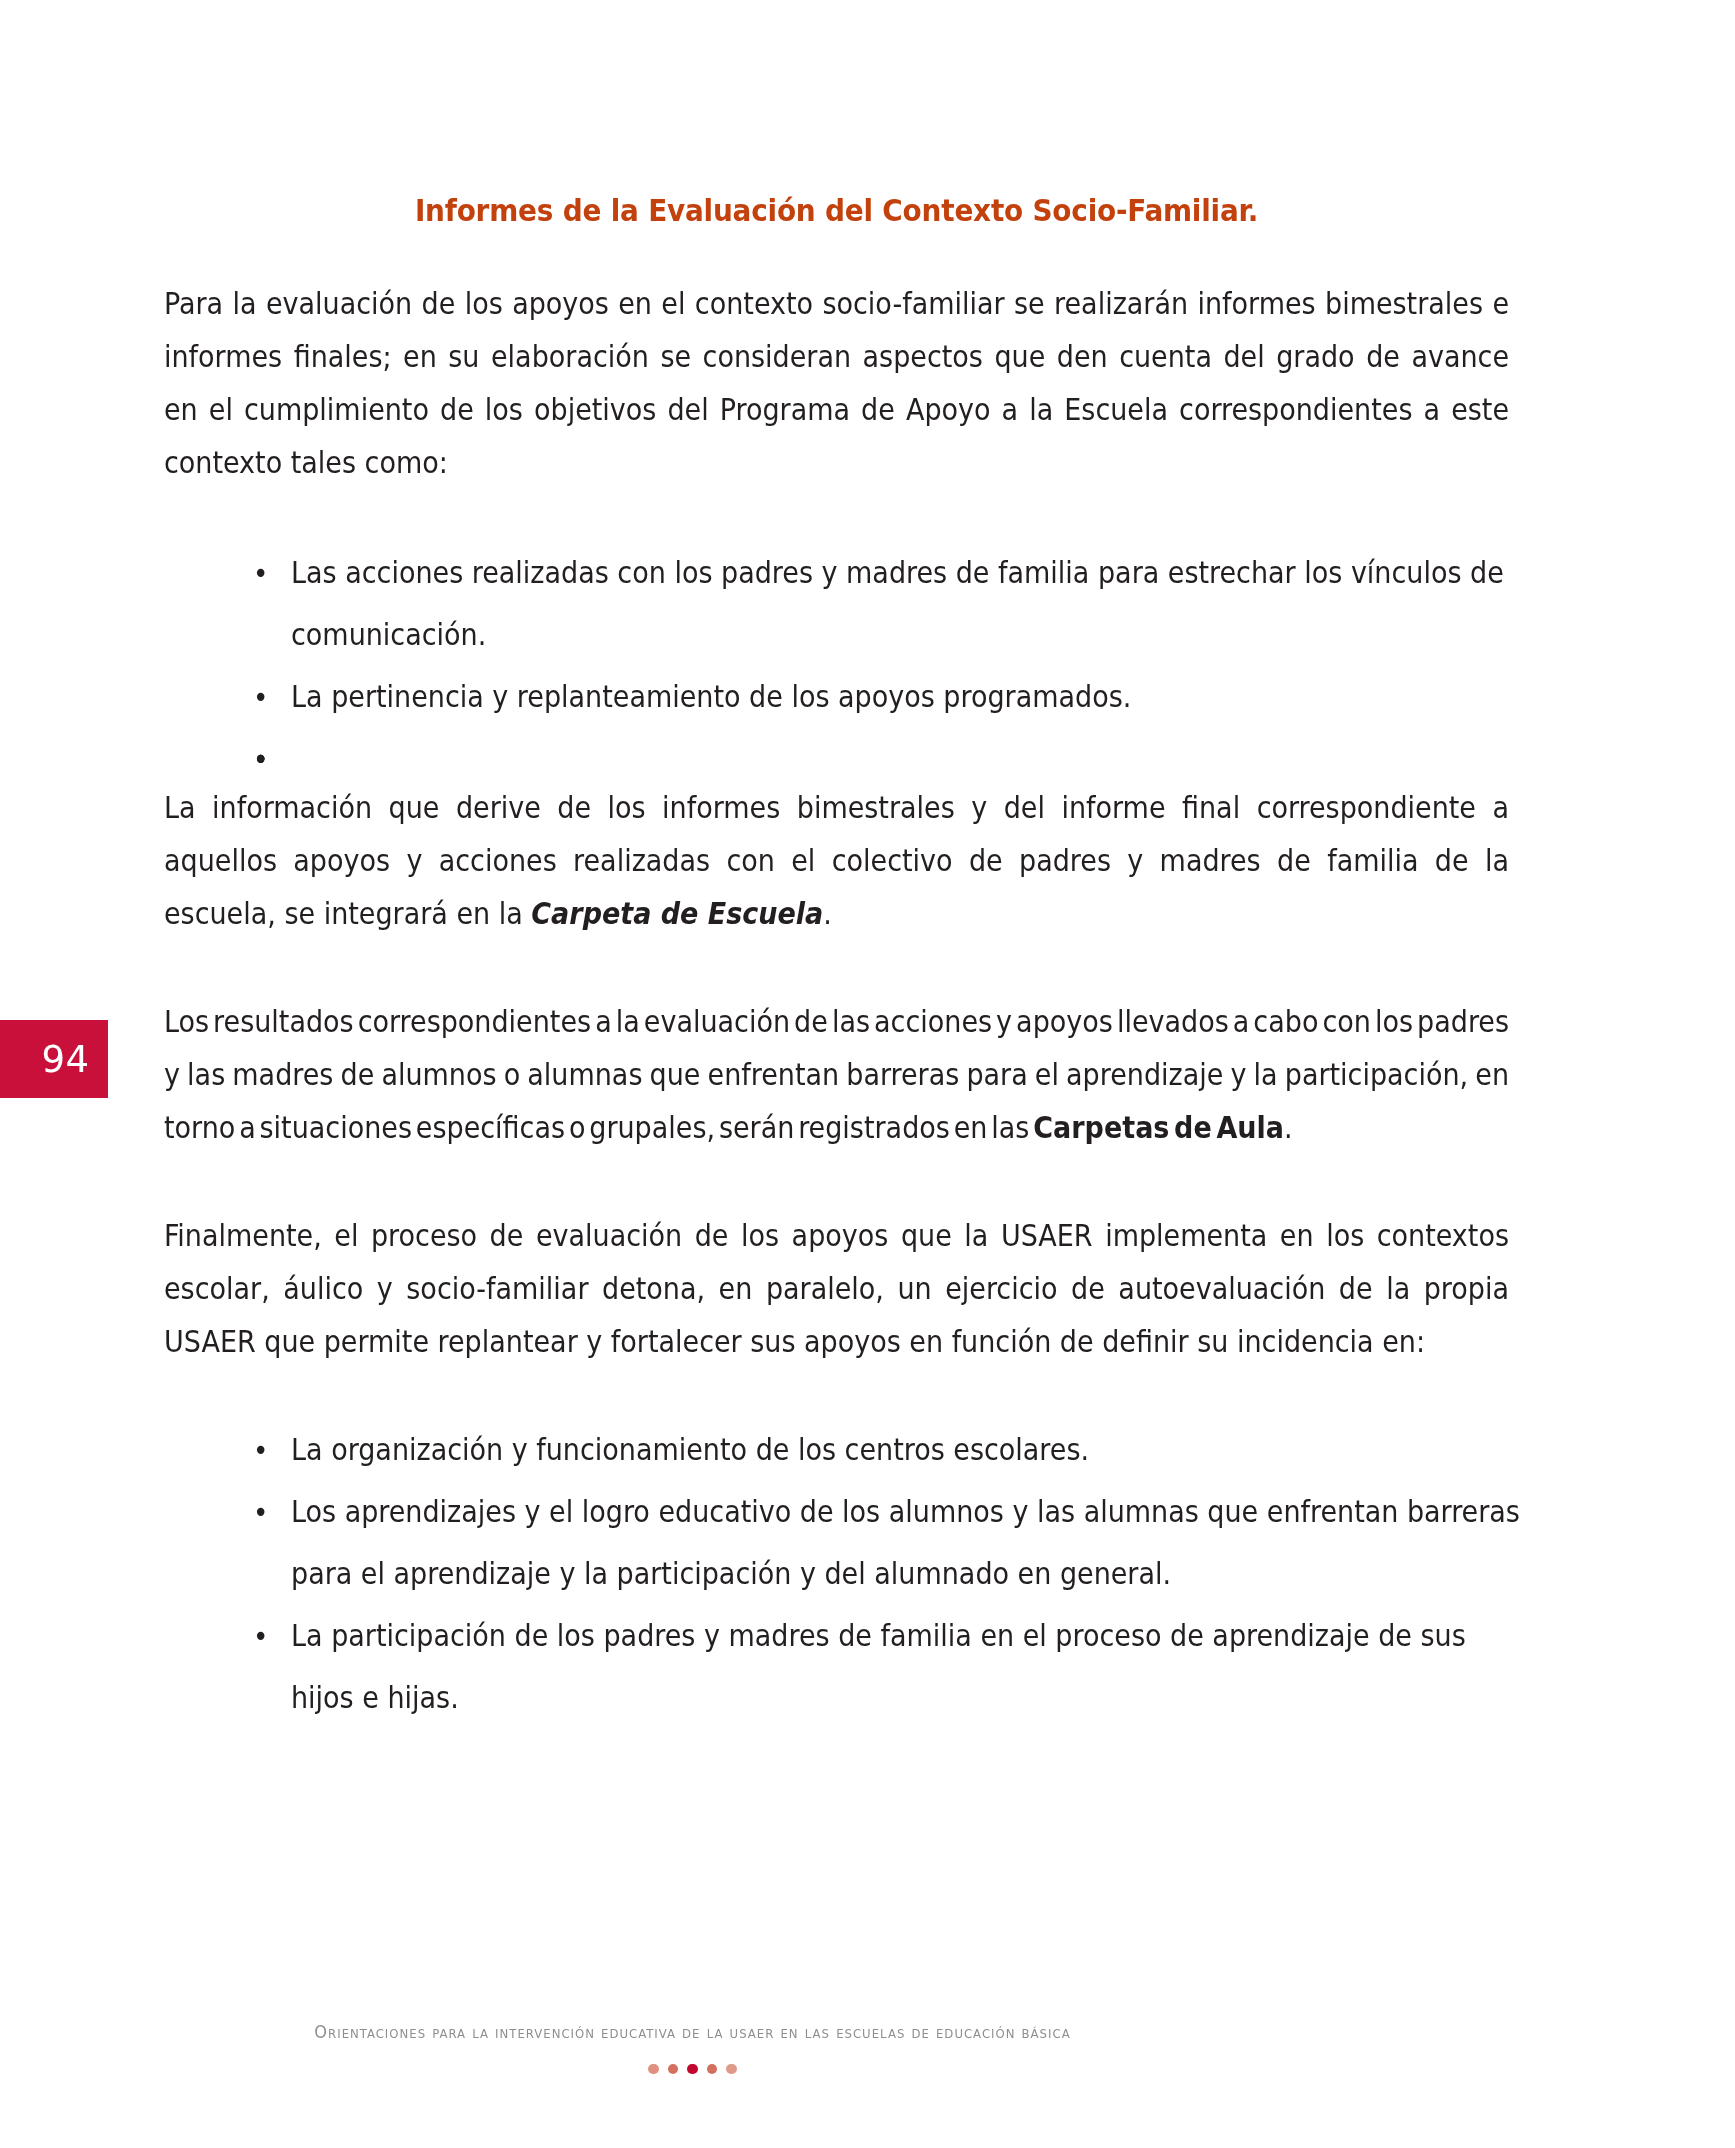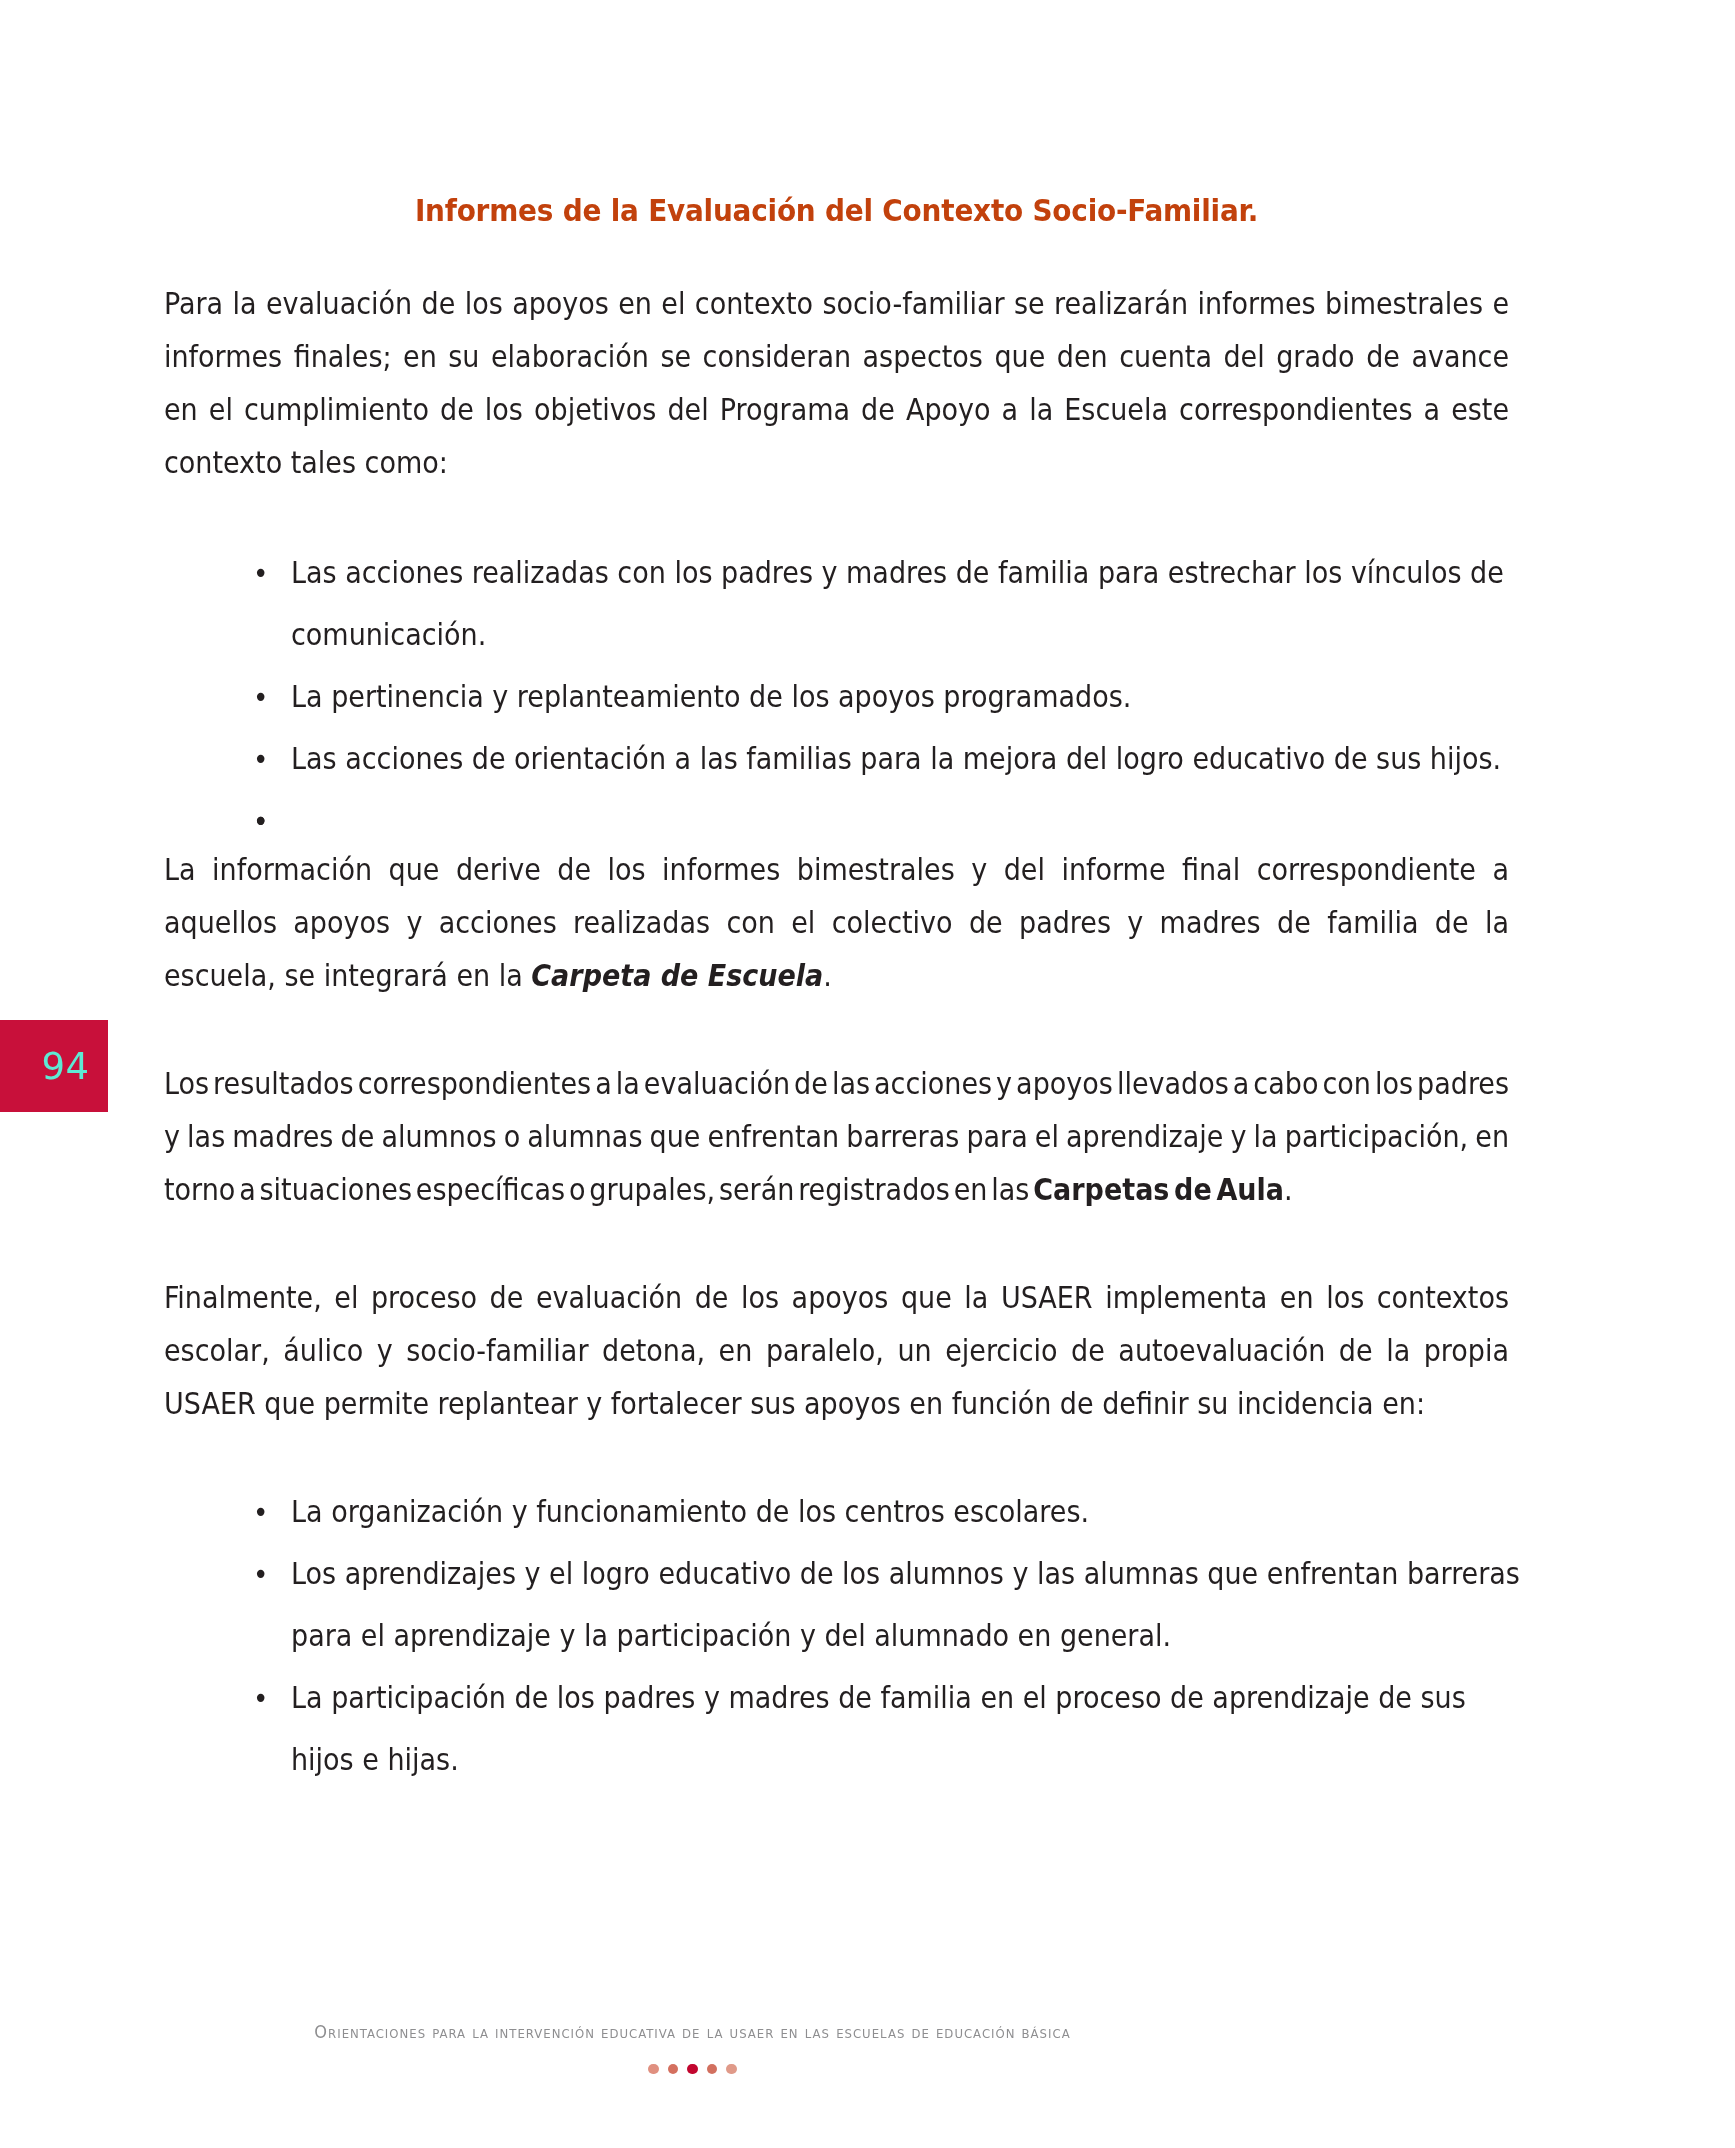--- a/index.html
+++ b/index.html
@@ -20,23 +20,23 @@
     overflow: hidden;
     box-sizing: border-box;
   }
 
   
   .page-number-tab {
     position: absolute;
     left: 0;
     top: 1020px;
     width: 108px;
-    height: 92px;
+    height: 78px;
     background: #c8103a;
-    color: #5eead4;
+    color: #ffffff;
     display: flex;
     align-items: center;
     justify-content: flex-end;
     padding-right: 18.6px;
     box-sizing: border-box;
     font-size: 37px;
     font-family: "DejaVu Sans", sans-serif;
     font-weight: 400;
     letter-spacing: 0.4px;
   }
@@ -165,21 +165,20 @@
       <li>
         <span class="marker">•</span>
         <span>Las acciones realizadas con los padres y madres de familia para estrechar los vínculos de comunicación.</span>
       </li>
       <li>
         <span class="marker">•</span>
         <span>La pertinencia y replanteamiento de los apoyos programados.</span>
       </li>
       <li>
         <span class="marker">•</span>
-        <span>Las acciones de orientación a las familias para la mejora del logro educativo de sus hijos.</span>
       </li>
       <li>
         <span class="marker">•</span>
       </li>
       <li>
         <span class="marker">•</span>
       </li>
     </ul>
 
     <p class="para p-deriva">

